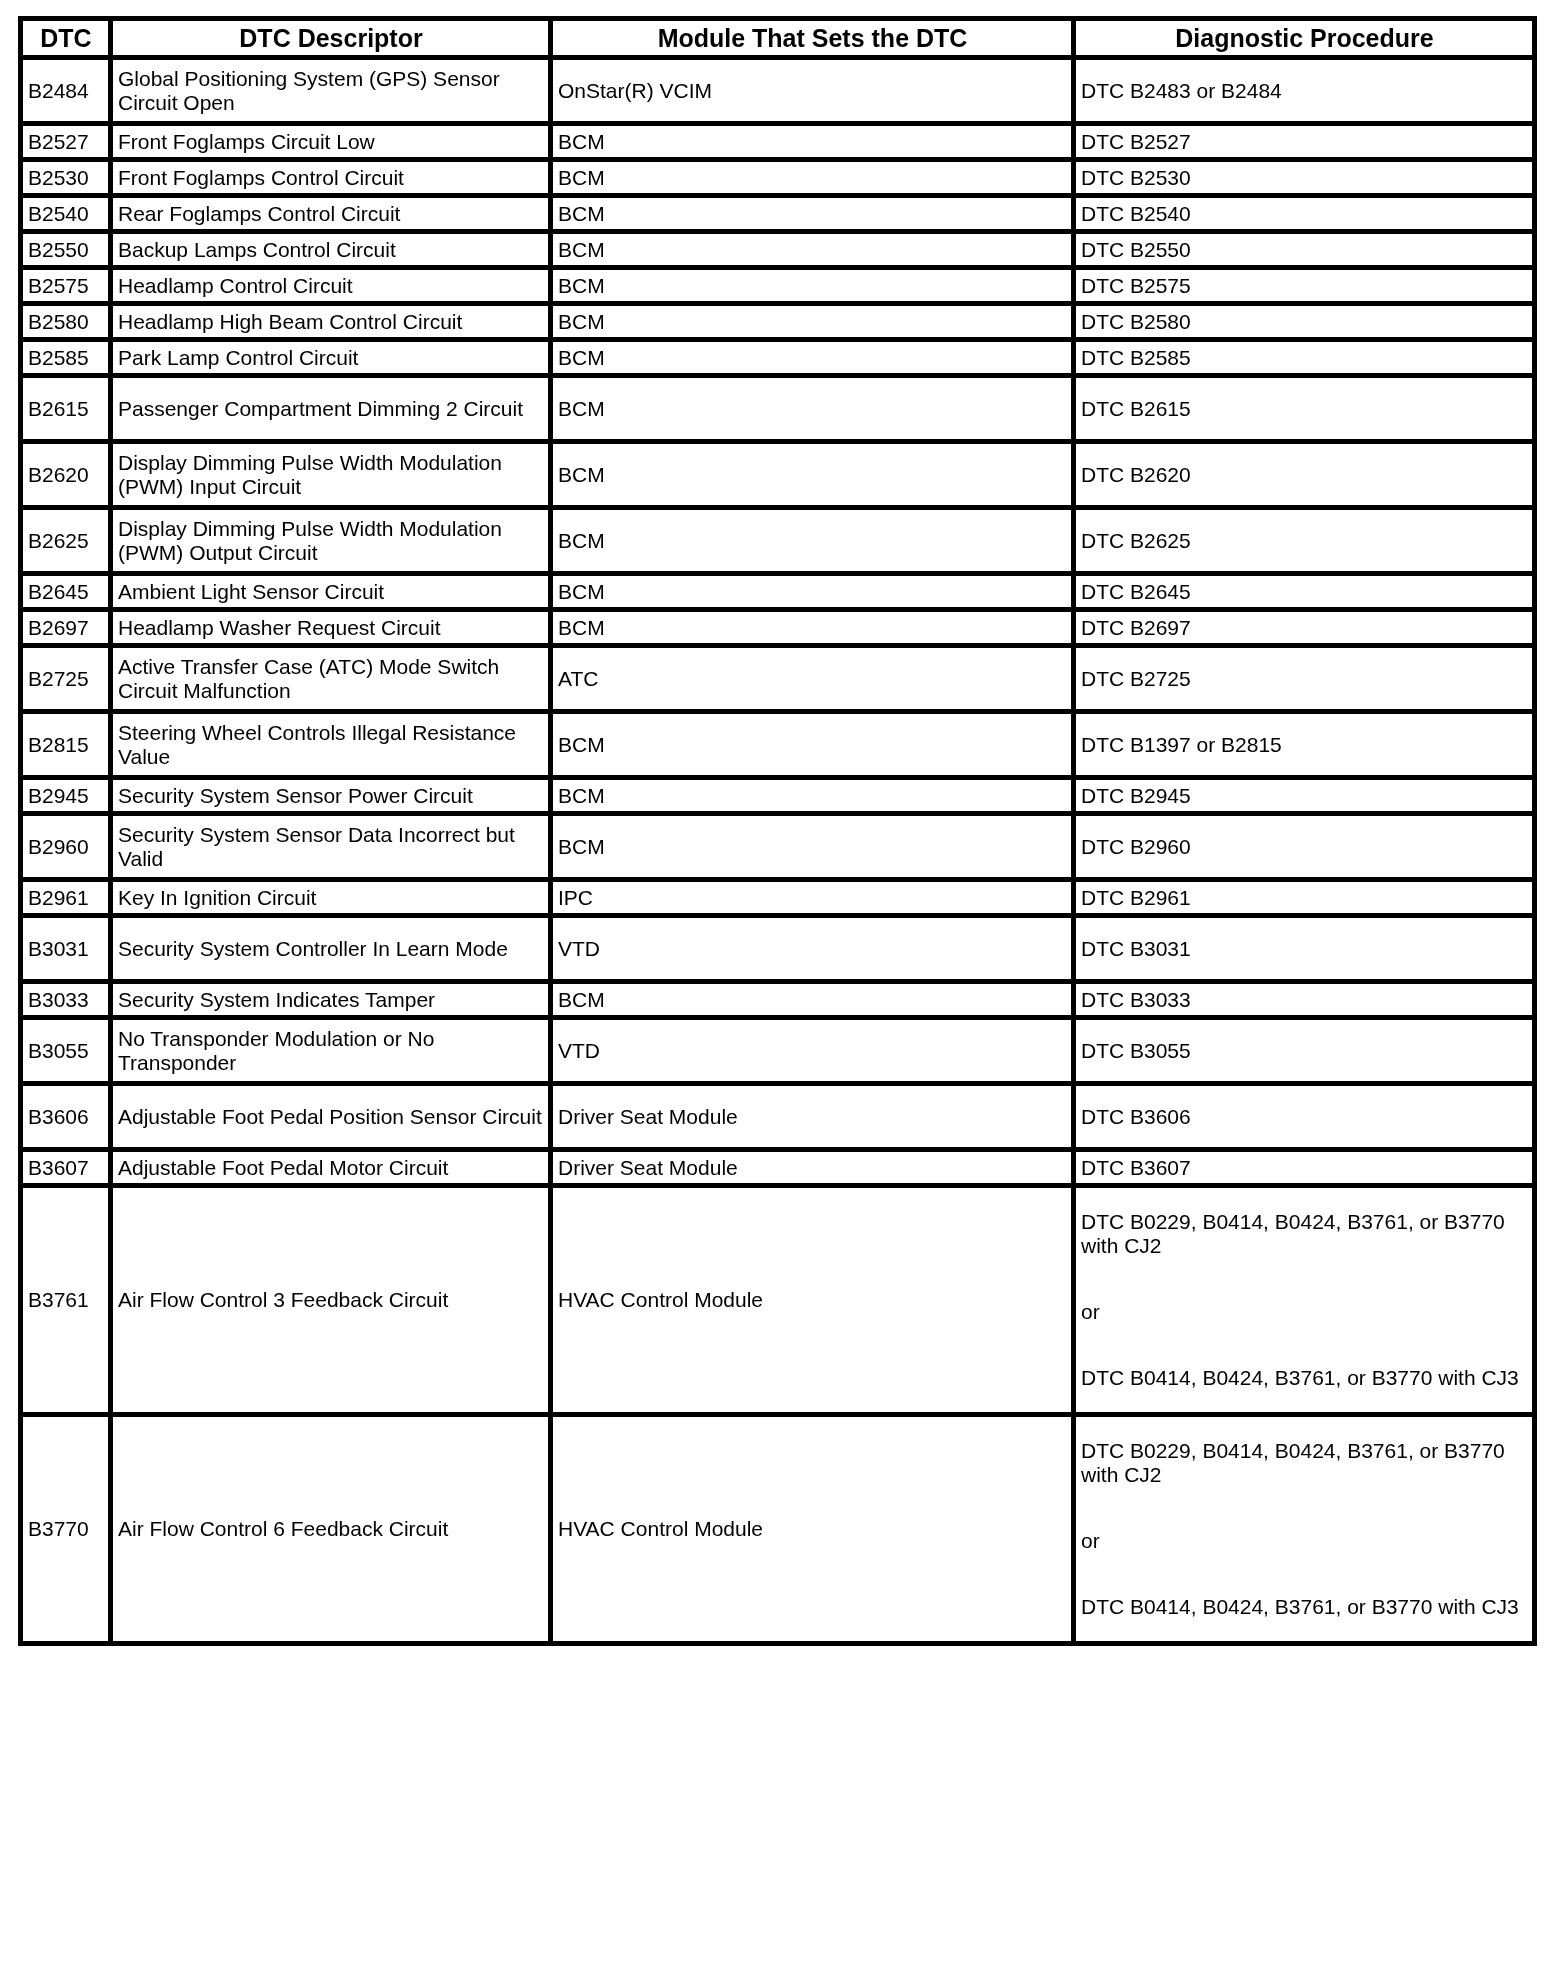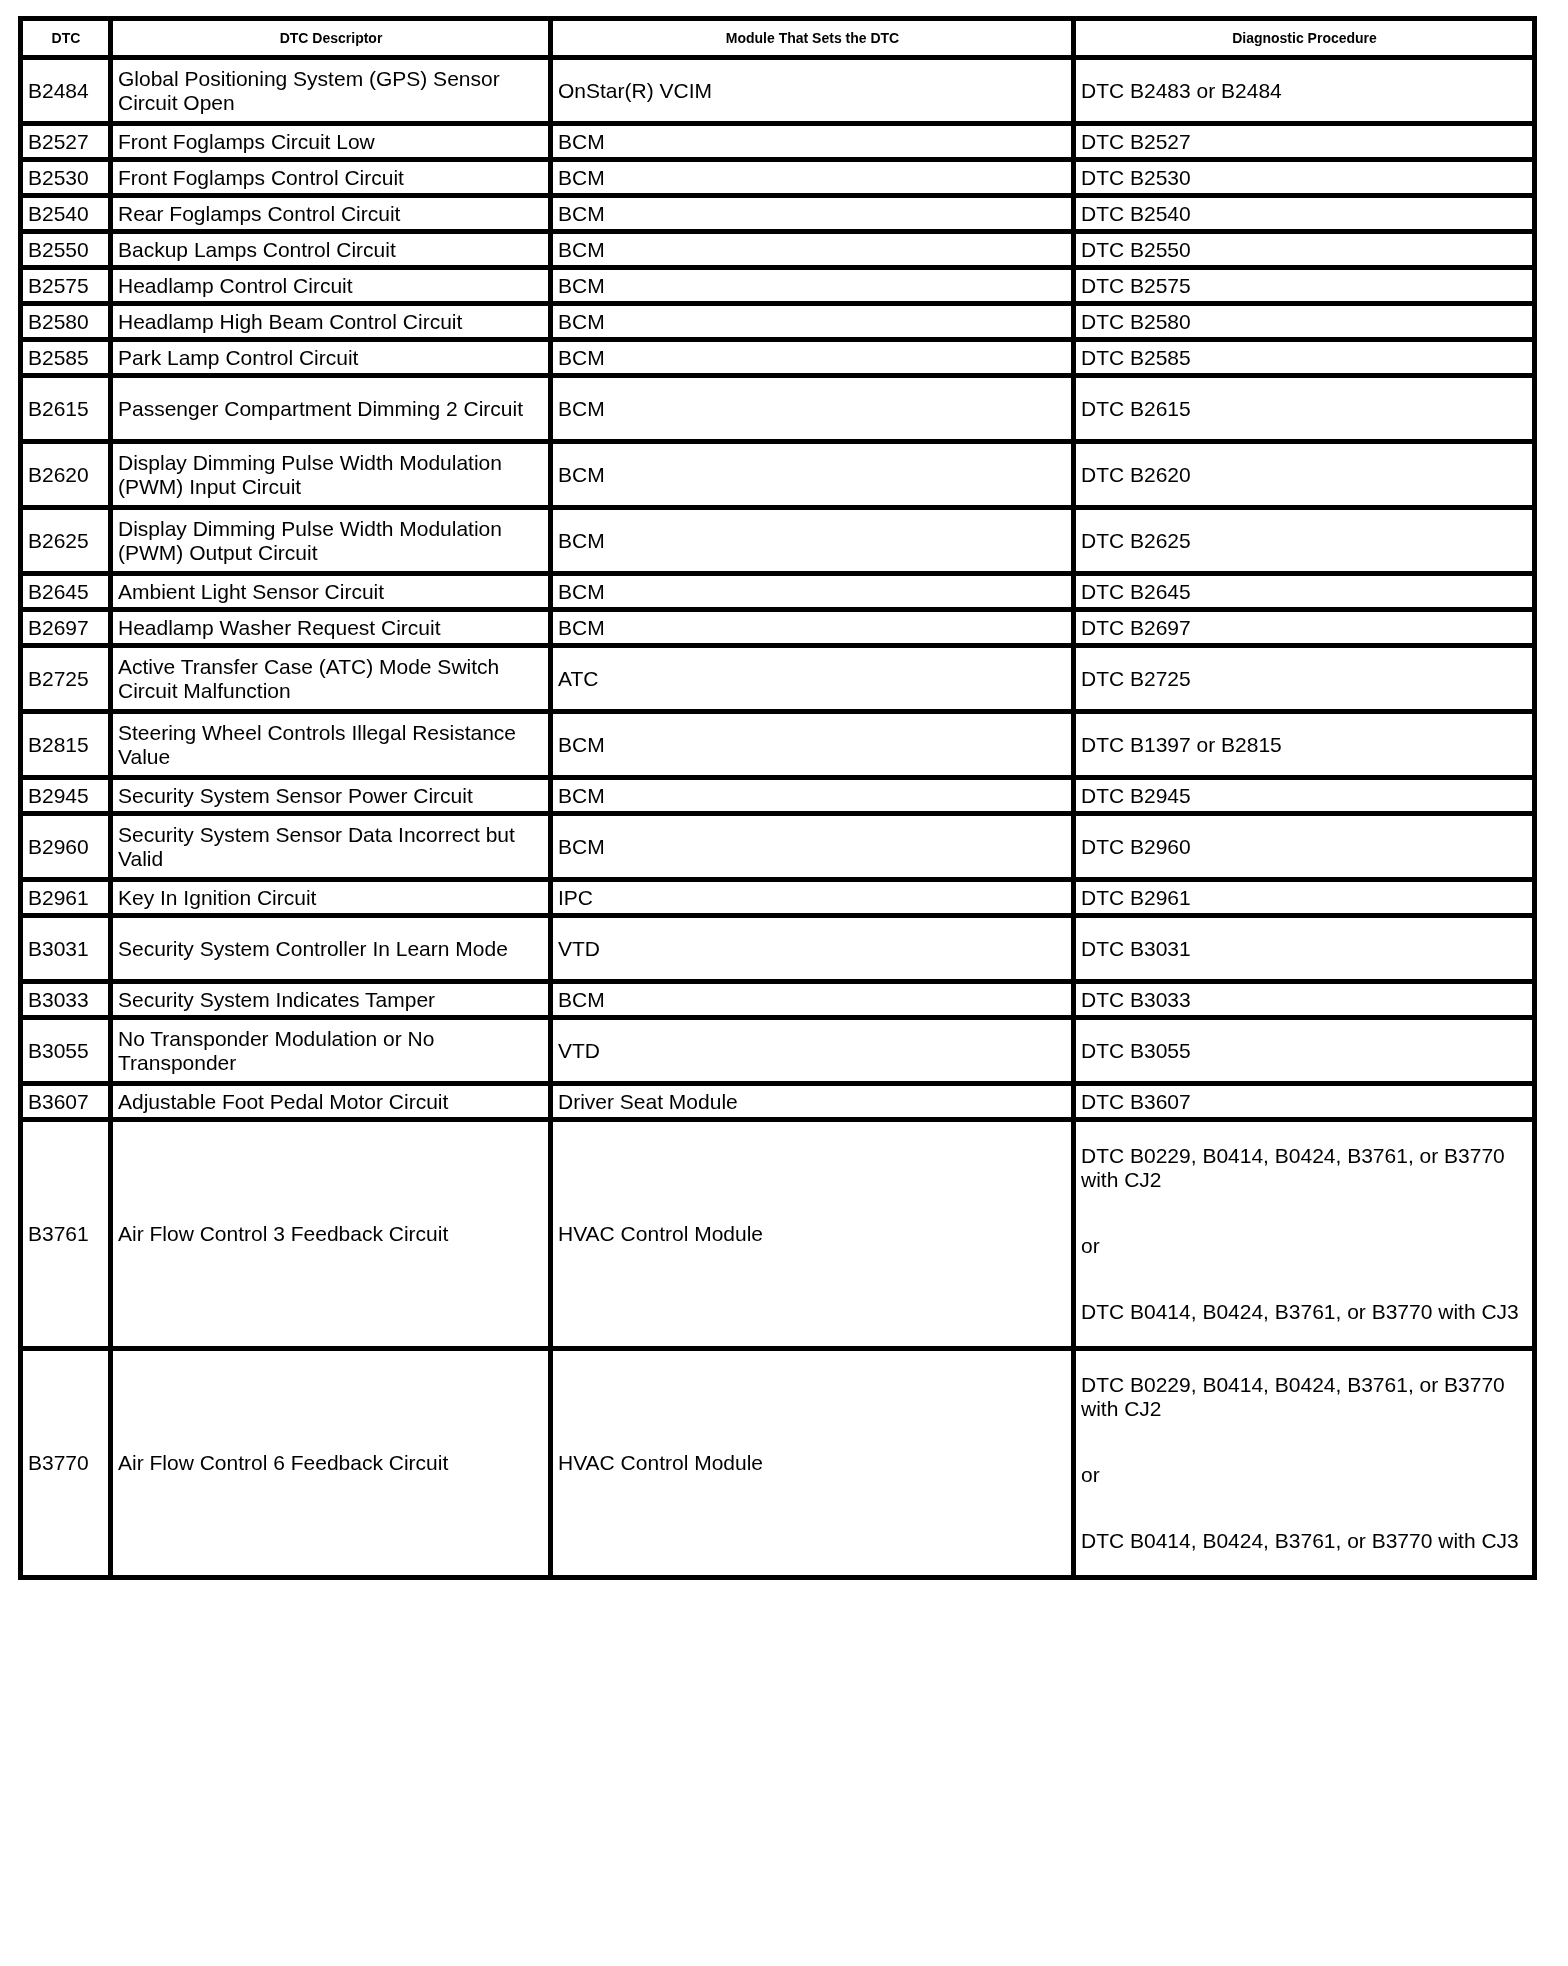--- a/index.html
+++ b/index.html
@@ -30,21 +30,21 @@
       border: 5px solid #000000;
       padding: 0 4px 0 5px;
       vertical-align: middle;
       text-align: left;
       overflow: hidden;
     }
     table.dtc-table th {
       font-weight: bold;
       text-align: center;
       height: 34px;
-      font-size: 14px;
+      font-size: 25px;
     }
     col.c-dtc { width: 90px; }
     col.c-desc { width: 440px; }
     col.c-mod { width: 523px; }
     col.c-proc { width: 461px; }
     tr.single td { height: 31px; }
     tr.double td { height: 61px; }
     tr.big td { height: 224px; }
     td.dtc-code { text-align: center; padding: 0 2px; }
     .proc-line { display: block; }
@@ -230,20 +230,28 @@
         </td>
       </tr>
       <tr class="double">
         <td class="dtc-code">B3055</td>
         <td>No Transponder Modulation or No Transponder</td>
         <td>VTD</td>
         <td>
           <span class="proc-line">DTC B3055</span>
         </td>
       </tr>
+      <tr class="double">
+        <td class="dtc-code">B3606</td>
+        <td>Adjustable Foot Pedal Position Sensor Circuit</td>
+        <td>Driver Seat Module</td>
+        <td>
+          <span class="proc-line">DTC B3606</span>
+        </td>
+      </tr>
       <tr class="single">
         <td class="dtc-code">B3607</td>
         <td>Adjustable Foot Pedal Motor Circuit</td>
         <td>Driver Seat Module</td>
         <td>
           <span class="proc-line">DTC B3607</span>
         </td>
       </tr>
       <tr class="big">
         <td class="dtc-code">B3761</td>

